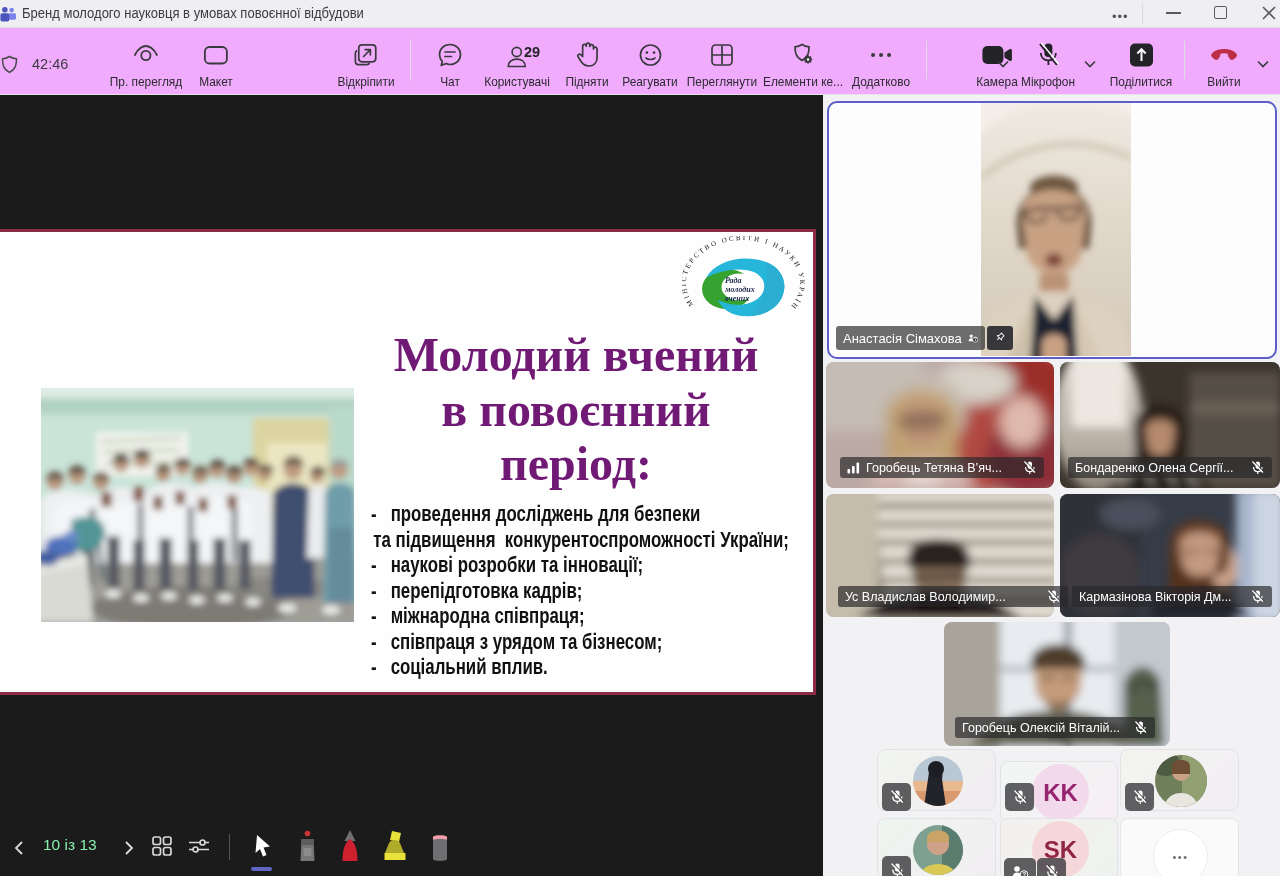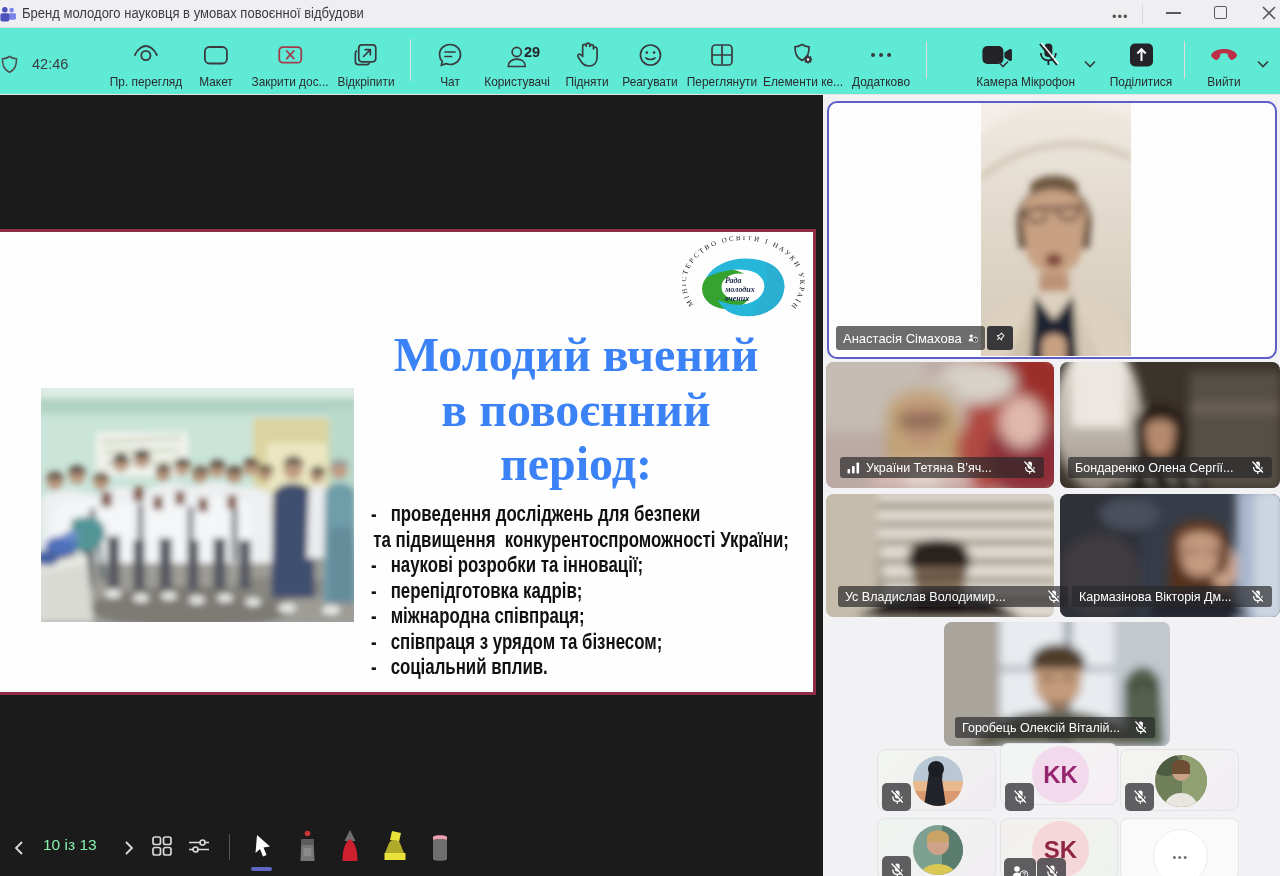--- a/index.html
+++ b/index.html
@@ -7,33 +7,33 @@
   font-family:"Liberation Sans", sans-serif; }
 #app { position:relative; width:1280px; height:876px; }
 .abs { position:absolute; }
 
 
 #titlebar { position:absolute; left:0; top:0; width:1280px; height:28px;
   background:#efeef1; border-bottom:1px solid #dcdcdf; }
 #titlebar .ttl { position:absolute; left:22px; top:5px; font-size:14px; color:#3b3b40; transform:scaleX(0.93); transform-origin:0 0; }
 
 #toolbar { position:absolute; left:0; top:28px; width:1280px; height:67px;
-  background:#5eead4; border-bottom:1px solid #e4e4e6; }
+  background:#f0abfc; border-bottom:1px solid #e4e4e6; }
 .tbtn { position:absolute; top:12px; height:52px; text-align:center; color:#2e2e32; }
 .tbtn .ic { height:30px; display:flex; align-items:center; justify-content:center; }
 .tbtn .lb { font-size:13.5px; margin-top:4px; white-space:nowrap; color:#2b2b2f; transform:scaleX(0.88); transform-origin:50% 0; }
 .vsep { position:absolute; top:11px; width:1px; height:42px; background:#e0e0e2; }
 .vsep2 { position:absolute; top:13px; width:1px; height:38px; background:#dedee0; }
 
 
 #stage { position:absolute; left:0; top:95px; width:823px; height:781px; background:#1b1b1b; }
 #slide { position:absolute; left:0; top:134px; width:816px; height:466px; background:#fefefe;
   border-top:3px solid #8e2c47; border-bottom:3px solid #8e2c47; border-right:3px solid #8e2c47; }
 #slidetitle { position:absolute; left:331px; top:96px; width:490px; text-align:center;
-  font-family:"Liberation Serif", serif; font-weight:bold; font-size:48px; line-height:54.5px; color:#3b82f6; }
+  font-family:"Liberation Serif", serif; font-weight:bold; font-size:48px; line-height:54.5px; color:#701a75; }
 #bullets { position:absolute; left:371px; top:269px; width:560px;
   font-size:22px; line-height:25.5px; color:#111; font-weight:bold;
   transform:scaleX(0.765); transform-origin:0 0; }
 #bullets .b { white-space:nowrap; }
 
 
 #panel { position:absolute; left:823px; top:95px; width:457px; height:781px; background:#f2f2f4; overflow:hidden; }
 .tile { position:absolute; border-radius:8px; overflow:hidden; background:#ddd; }
 .namelab { position:absolute; background:rgba(40,40,42,0.68); color:#fff; border-radius:3px;
   font-size:12.5px; display:flex; align-items:center; padding:0 7px; height:21px; white-space:nowrap; overflow:hidden; }
@@ -86,29 +86,20 @@
       <div class="lb">Пр. перегляд</div>
     </div>
     <div class="tbtn" style="left:216px;transform:translateX(-50%);">
       <div class="ic">
           <svg width="26" height="22" viewBox="0 0 26 22">
         <rect x="2" y="3" width="22" height="16.5" rx="4.5" fill="none" stroke="#3a3a3e" stroke-width="1.8"></rect>
       </svg>
         </div>
       <div class="lb">Макет</div>
     </div>
-    <div class="tbtn" style="left:290px;transform:translateX(-50%);">
-      <div class="ic">
-          <svg width="26" height="20" viewBox="0 0 26 20">
-        <rect x="2" y="2.2" width="22" height="15.5" rx="3.5" fill="none" stroke="#a33b4e" stroke-width="1.8"></rect>
-        <path d="M9.5 6 L16.5 13.7 M16.5 6 L9.5 13.7" stroke="#a33b4e" stroke-width="1.8" stroke-linecap="round"></path>
-      </svg>
-        </div>
-      <div class="lb">Закрити дос...</div>
-    </div>
     <div class="tbtn" style="left:366px;transform:translateX(-50%);">
       <div class="ic">
           <svg width="26" height="26" viewBox="0 0 26 26">
         <path d="M4.5 8.5 A3.2 3.2 0 0 0 2.8 11.3 L2.8 19.5 A3.2 3.2 0 0 0 6 22.7 L14.2 22.7 A3.2 3.2 0 0 0 17 21" fill="none" stroke="#3a3a3e" stroke-width="1.7"></path>
         <rect x="6.2" y="2.8" width="17" height="17" rx="3.2" fill="none" stroke="#3a3a3e" stroke-width="1.7"></rect>
         <path d="M11 14.5 L17.5 8 M12.6 7.6 L17.8 7.6 L17.8 12.8" fill="none" stroke="#3a3a3e" stroke-width="1.7" stroke-linejoin="round" stroke-linecap="round"></path>
       </svg>
         </div>
       <div class="lb">Відкріпити</div>
     </div>
@@ -644,21 +635,21 @@
           </defs>
         <g clip-path="url(#c1)">
           <rect width="52" height="30" fill="#b9c8d4"></rect>
           <rect y="26" width="52" height="26" fill="#e8b98e"></rect>
           <rect y="36" width="52" height="16" fill="#d89a6e"></rect>
           <path d="M18 10 C28 8 32 16 30 24 L34 52 L12 52 L16 24 Z" fill="#22232a"></path>
           <circle cx="24" cy="14" r="8" fill="#1d1e24"></circle>
         </g>
       </svg>
     </div>
-    <div class="tile" style="left:177px;top:648px;width:118px;height:62px;background:linear-gradient(135deg,#f1f6f3,#f6eef4);border:1px solid #e3e3e7;">
+    <div class="tile" style="left:177px;top:666px;width:118px;height:62px;background:linear-gradient(135deg,#f1f6f3,#f6eef4);border:1px solid #e3e3e7;">
       <div class="abs" style="left:31px;top:2px;width:57px;height:57px;border-radius:50%;background:#f3d9ec;
         display:flex;align-items:center;justify-content:center;font-size:24px;font-weight:bold;color:#97246f;">KK</div>
     </div>
     <div class="tile" style="left:297px;top:654px;width:119px;height:62px;background:linear-gradient(135deg,#f4f4ee,#f1eef5);border:1px solid #e3e3e7;">
       <svg class="abs" style="left:33px;top:4px;" width="54" height="54" viewBox="0 0 54 54">
         <defs>
             <clipPath id="c2">
               <circle cx="27" cy="27" r="26"></circle>
             </clipPath>
           </defs>
@@ -697,21 +688,21 @@
       <div class="abs" style="left:32px;top:10px;width:55px;height:55px;border-radius:50%;background:#fff;border:1px solid #ececf0;
         display:flex;align-items:center;justify-content:center;font-size:11px;color:#6a6a6e;letter-spacing:1.5px;">•••</div>
     </div>
 
     <div class="namelab" style="left:17px;top:362px;width:204px;">
       <svg style="margin-right:6px" width="13" height="12" viewBox="0 0 13 12">
         <rect x="0.5" y="7" width="2.6" height="4.5" rx="0.8" fill="#fff"></rect>
         <rect x="5" y="4" width="2.6" height="7.5" rx="0.8" fill="#fff"></rect>
         <rect x="9.5" y="0.5" width="2.6" height="11" rx="0.8" fill="#fff"></rect>
       </svg>
-      <span>України Тетяна Вʼяч...</span>
+      <span>Горобець Тетяна Вʼяч...</span>
       <svg style="margin-left:auto" width="15" height="15" viewBox="0 0 16 16">
           <use href="#micsym"></use>
         </svg>
     </div>
     <div class="namelab" style="left:245px;top:362px;width:204px;">
       <span>Бондаренко Олена Сергії...</span>
       <svg style="margin-left:auto" width="15" height="15" viewBox="0 0 16 16">
           <use href="#micsym"></use>
         </svg>
     </div>

